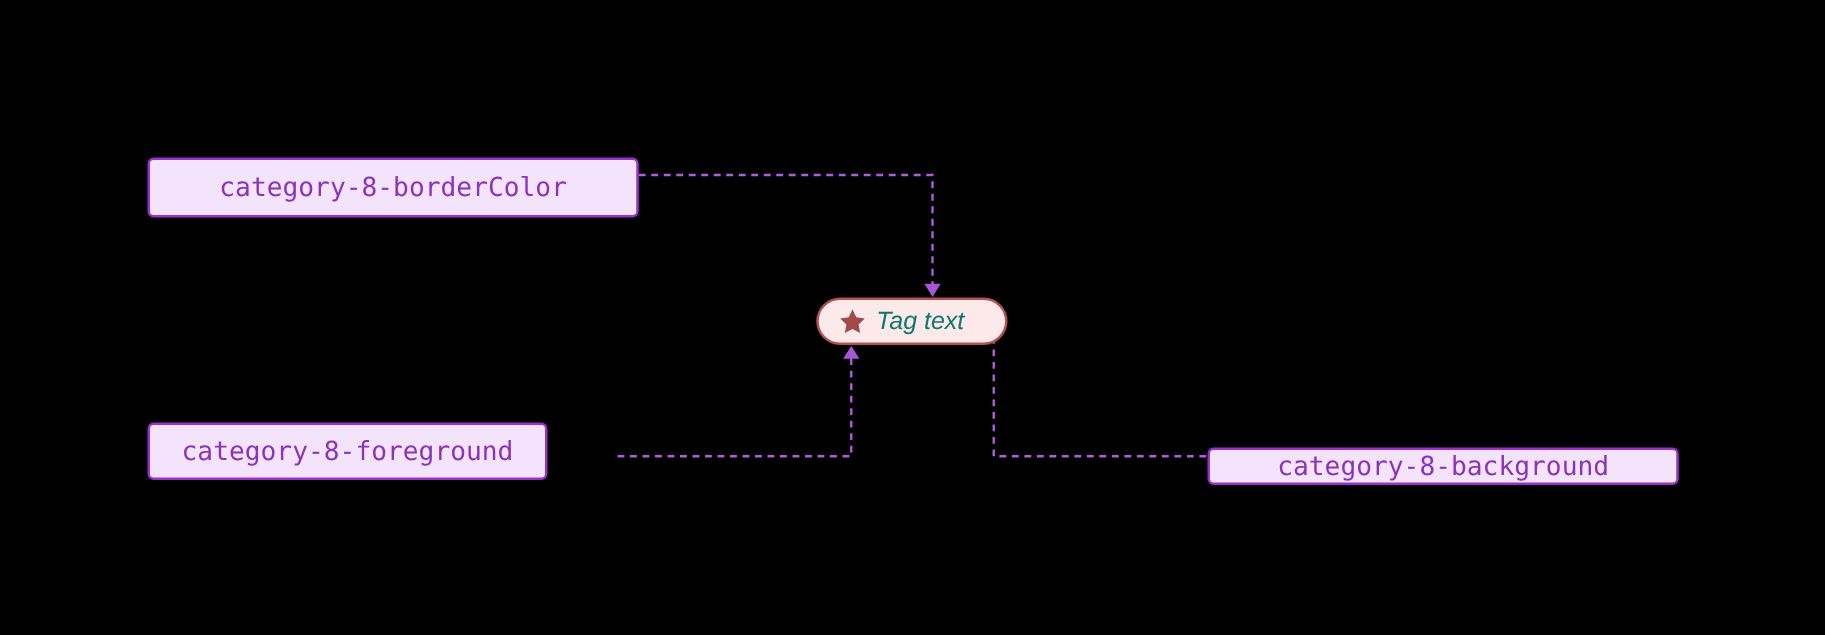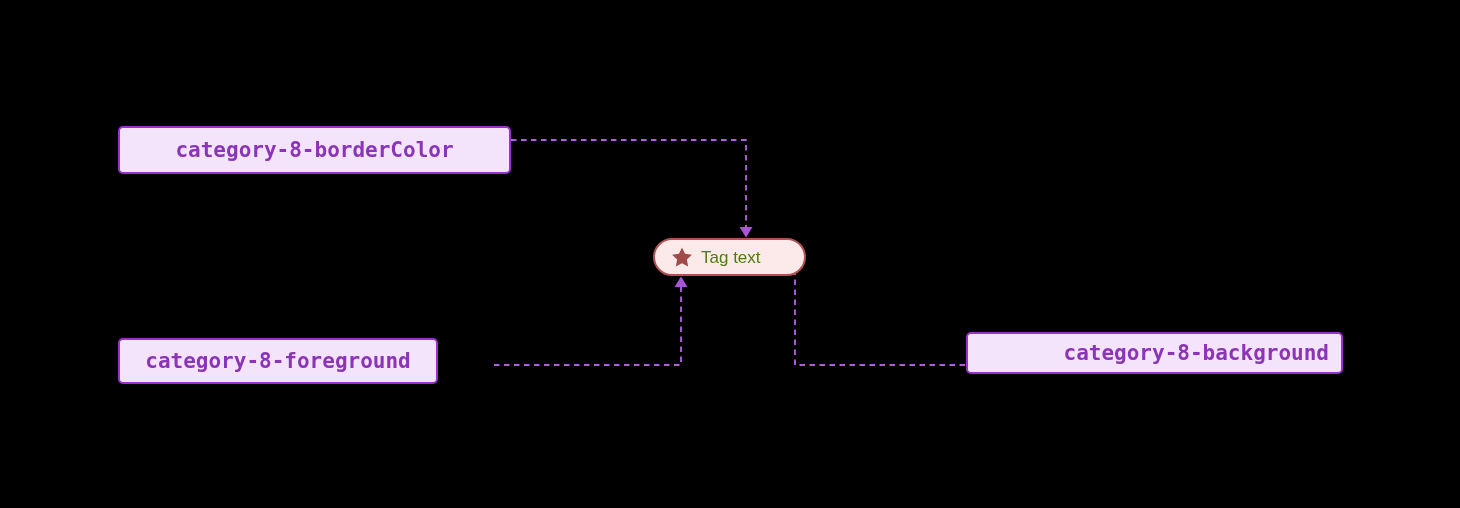--- a/index.html
+++ b/index.html
@@ -34,25 +34,24 @@
     justify-content: center;
     padding: 0 12px;
   }
   .token-label {
     font-family: "DejaVu Sans Mono", "Liberation Mono", monospace;
     font-size: 21px;
     line-height: 1;
     color: #8b34b8;
     white-space: nowrap;
     letter-spacing: 0px;
-    font-weight: bold;
   }
   #box-bordercolor { left: 118px; top: 126px; width: 393px; height: 48px; }
   #box-foreground  { left: 118px; top: 338px; width: 320px; height: 46px; }
-  #box-background  { left: 966px; top: 332px; width: 377px; height: 42px; justify-content: flex-end; }
+  #box-background  { left: 966px; top: 358px; width: 377px; height: 30px; }
 
   #tag-node {
     position: absolute;
     left: 653px;
     top: 238px;
     width: 153px;
     height: 38px;
     box-sizing: border-box;
     background: #fce9e9;
     border: 2px solid #b05252;
@@ -64,24 +63,25 @@
     gap: 8px;
   }
   .tag-star {
     width: 22px;
     height: 22px;
     flex: 0 0 auto;
     display: block;
   }
   .tag-text {
     font-family: "Liberation Sans", sans-serif;
-    font-size: 17px;
+    font-size: 20px;
     line-height: 1;
-    color: #4d7c0f;
+    color: #0f766e;
     white-space: nowrap;
+    font-style: italic;
   }
 </style>
 </head>
 <body>
 
 <div id="canvas">
 
   <svg id="edges" viewBox="0 0 1460 508" width="1460" height="508">
 
     <path d="M 511 140 L 746 140 L 746 230" fill="none" stroke="#b05ce0" stroke-width="1.9" stroke-dasharray="5.5,4.5" stroke-linecap="butt"></path>

